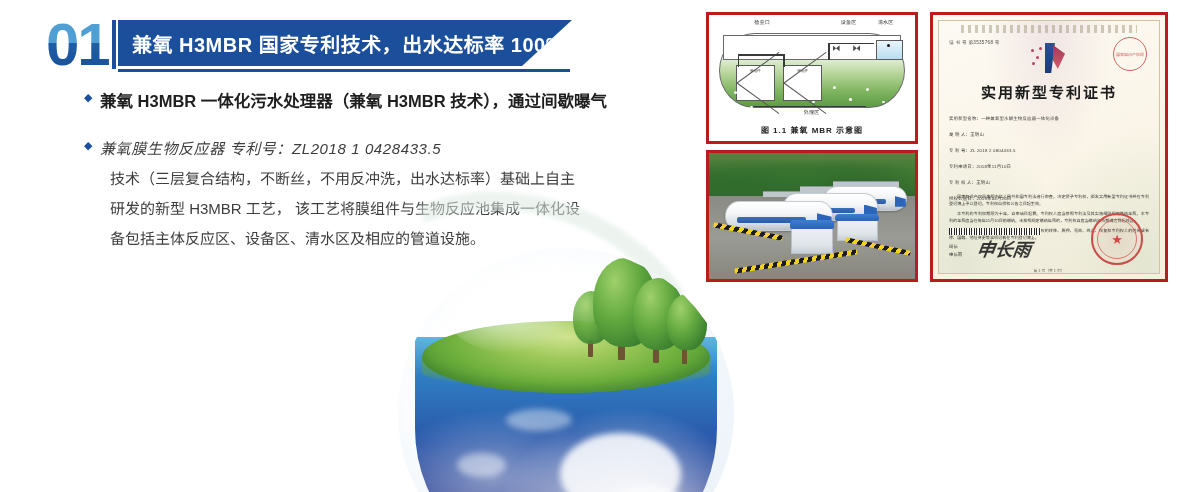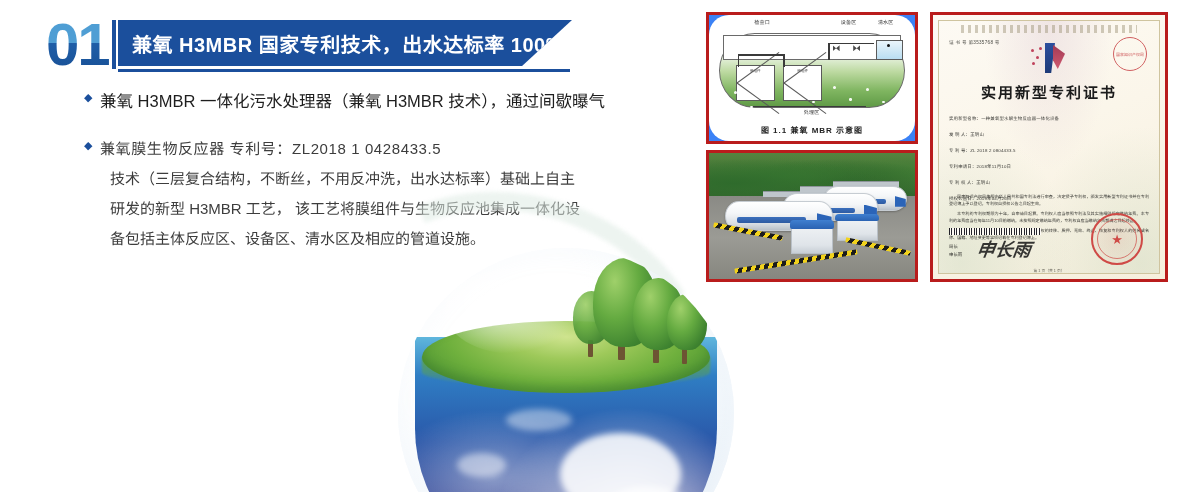--- a/index.html
+++ b/index.html
@@ -106,34 +106,35 @@
   .bullet-line {
     color: #2a2a2a;
     white-space: nowrap;
   }
 
   
   .block-primary .bullet-line {
     font-size: 16.5px;
     line-height: 30px;
     color: #1e1e1e;
-    font-weight: 400;
+    font-weight: 700;
   }
   .block-primary .bullet-line.indent { padding-left: 8px; }
 
   
   .block-secondary { margin-top: 18px; }
   .block-secondary .bullet-line {
     font-size: 15px;
     line-height: 30px;
     color: #3d3d3d;
   }
   .block-secondary .bullet-line.indent { padding-left: 10px; }
   .block-secondary .bullet-line.patentno {
     letter-spacing: 0.6px;
+    font-style: italic;
   }
 
   
 
   .globe-wrap {
     position: absolute;
     left: 398px; top: 248px;
     width: 336px; height: 330px;
     pointer-events: none;
   }
@@ -245,21 +246,20 @@
     overflow: hidden;
   }
 
   
   .panel-diagram { left: 706px; top: 12px; width: 212px; height: 132px; }
 
   .diagram {
     position: relative;
     width: 100%; height: 100%;
     background: #ffffff;
-    border-radius: 20px;
   }
   .dg-labels {
     position: absolute; left: 0; top: 3px; width: 100%;
     height: 12px;
   }
   .dg-label {
     position: absolute;
     font-size: 5px;
     color: #333;
     white-space: nowrap;

